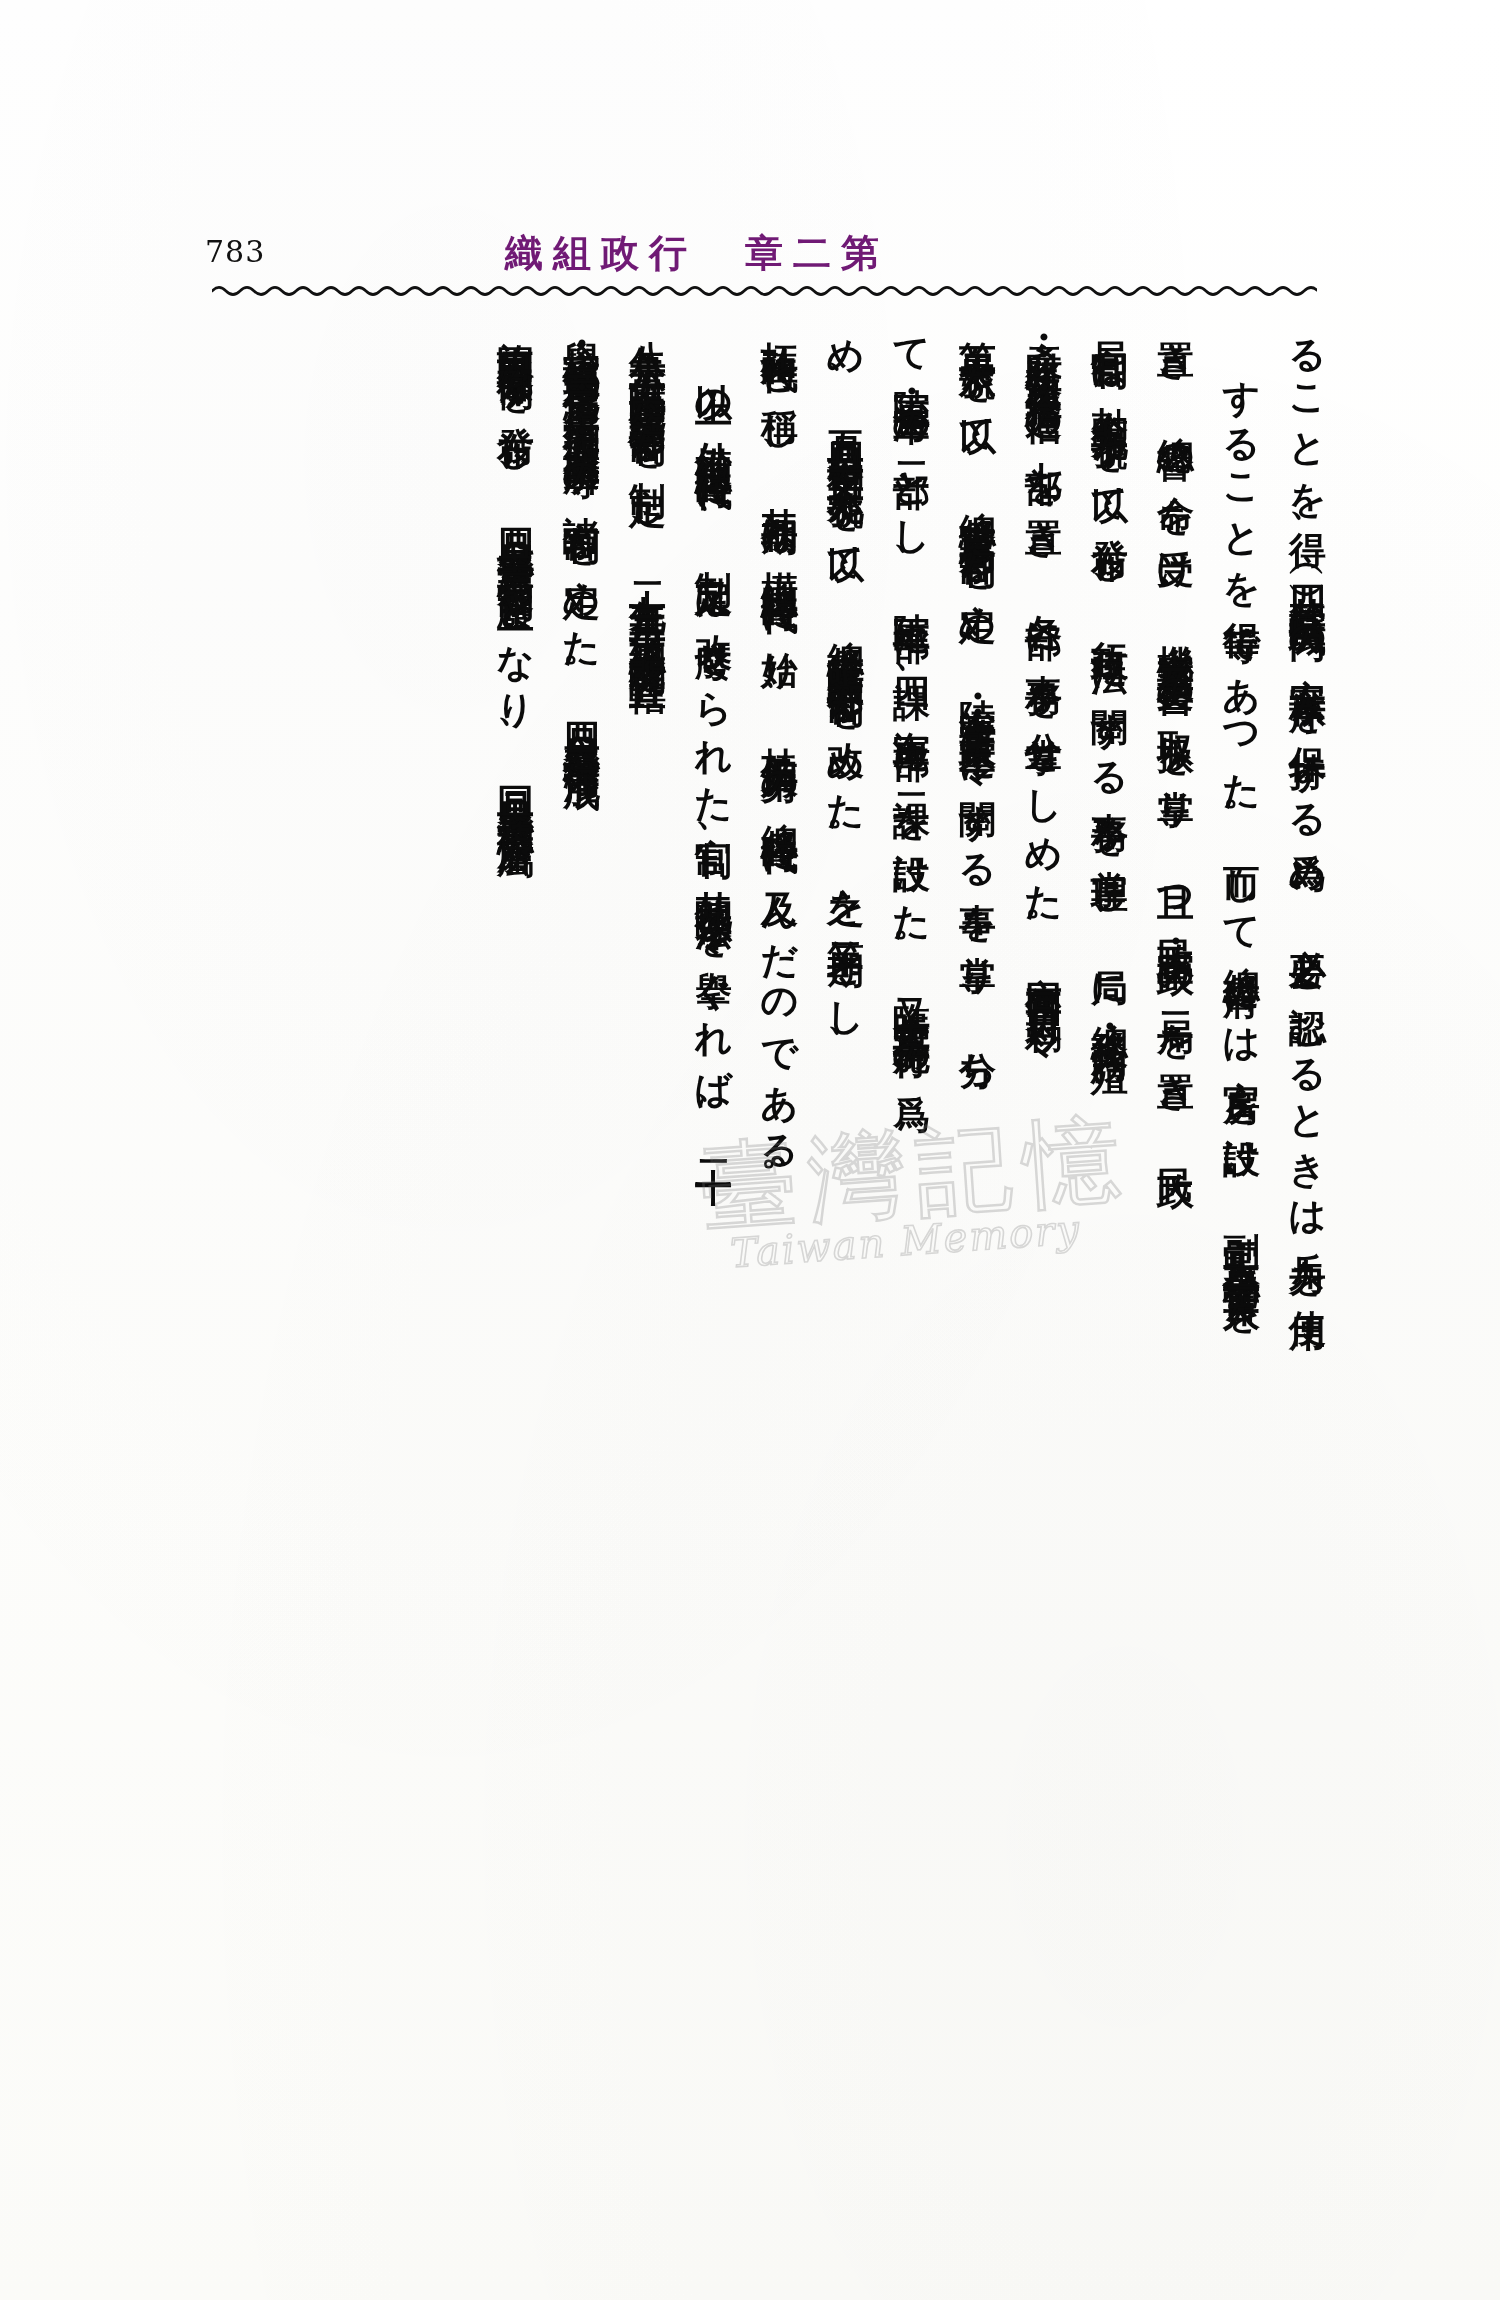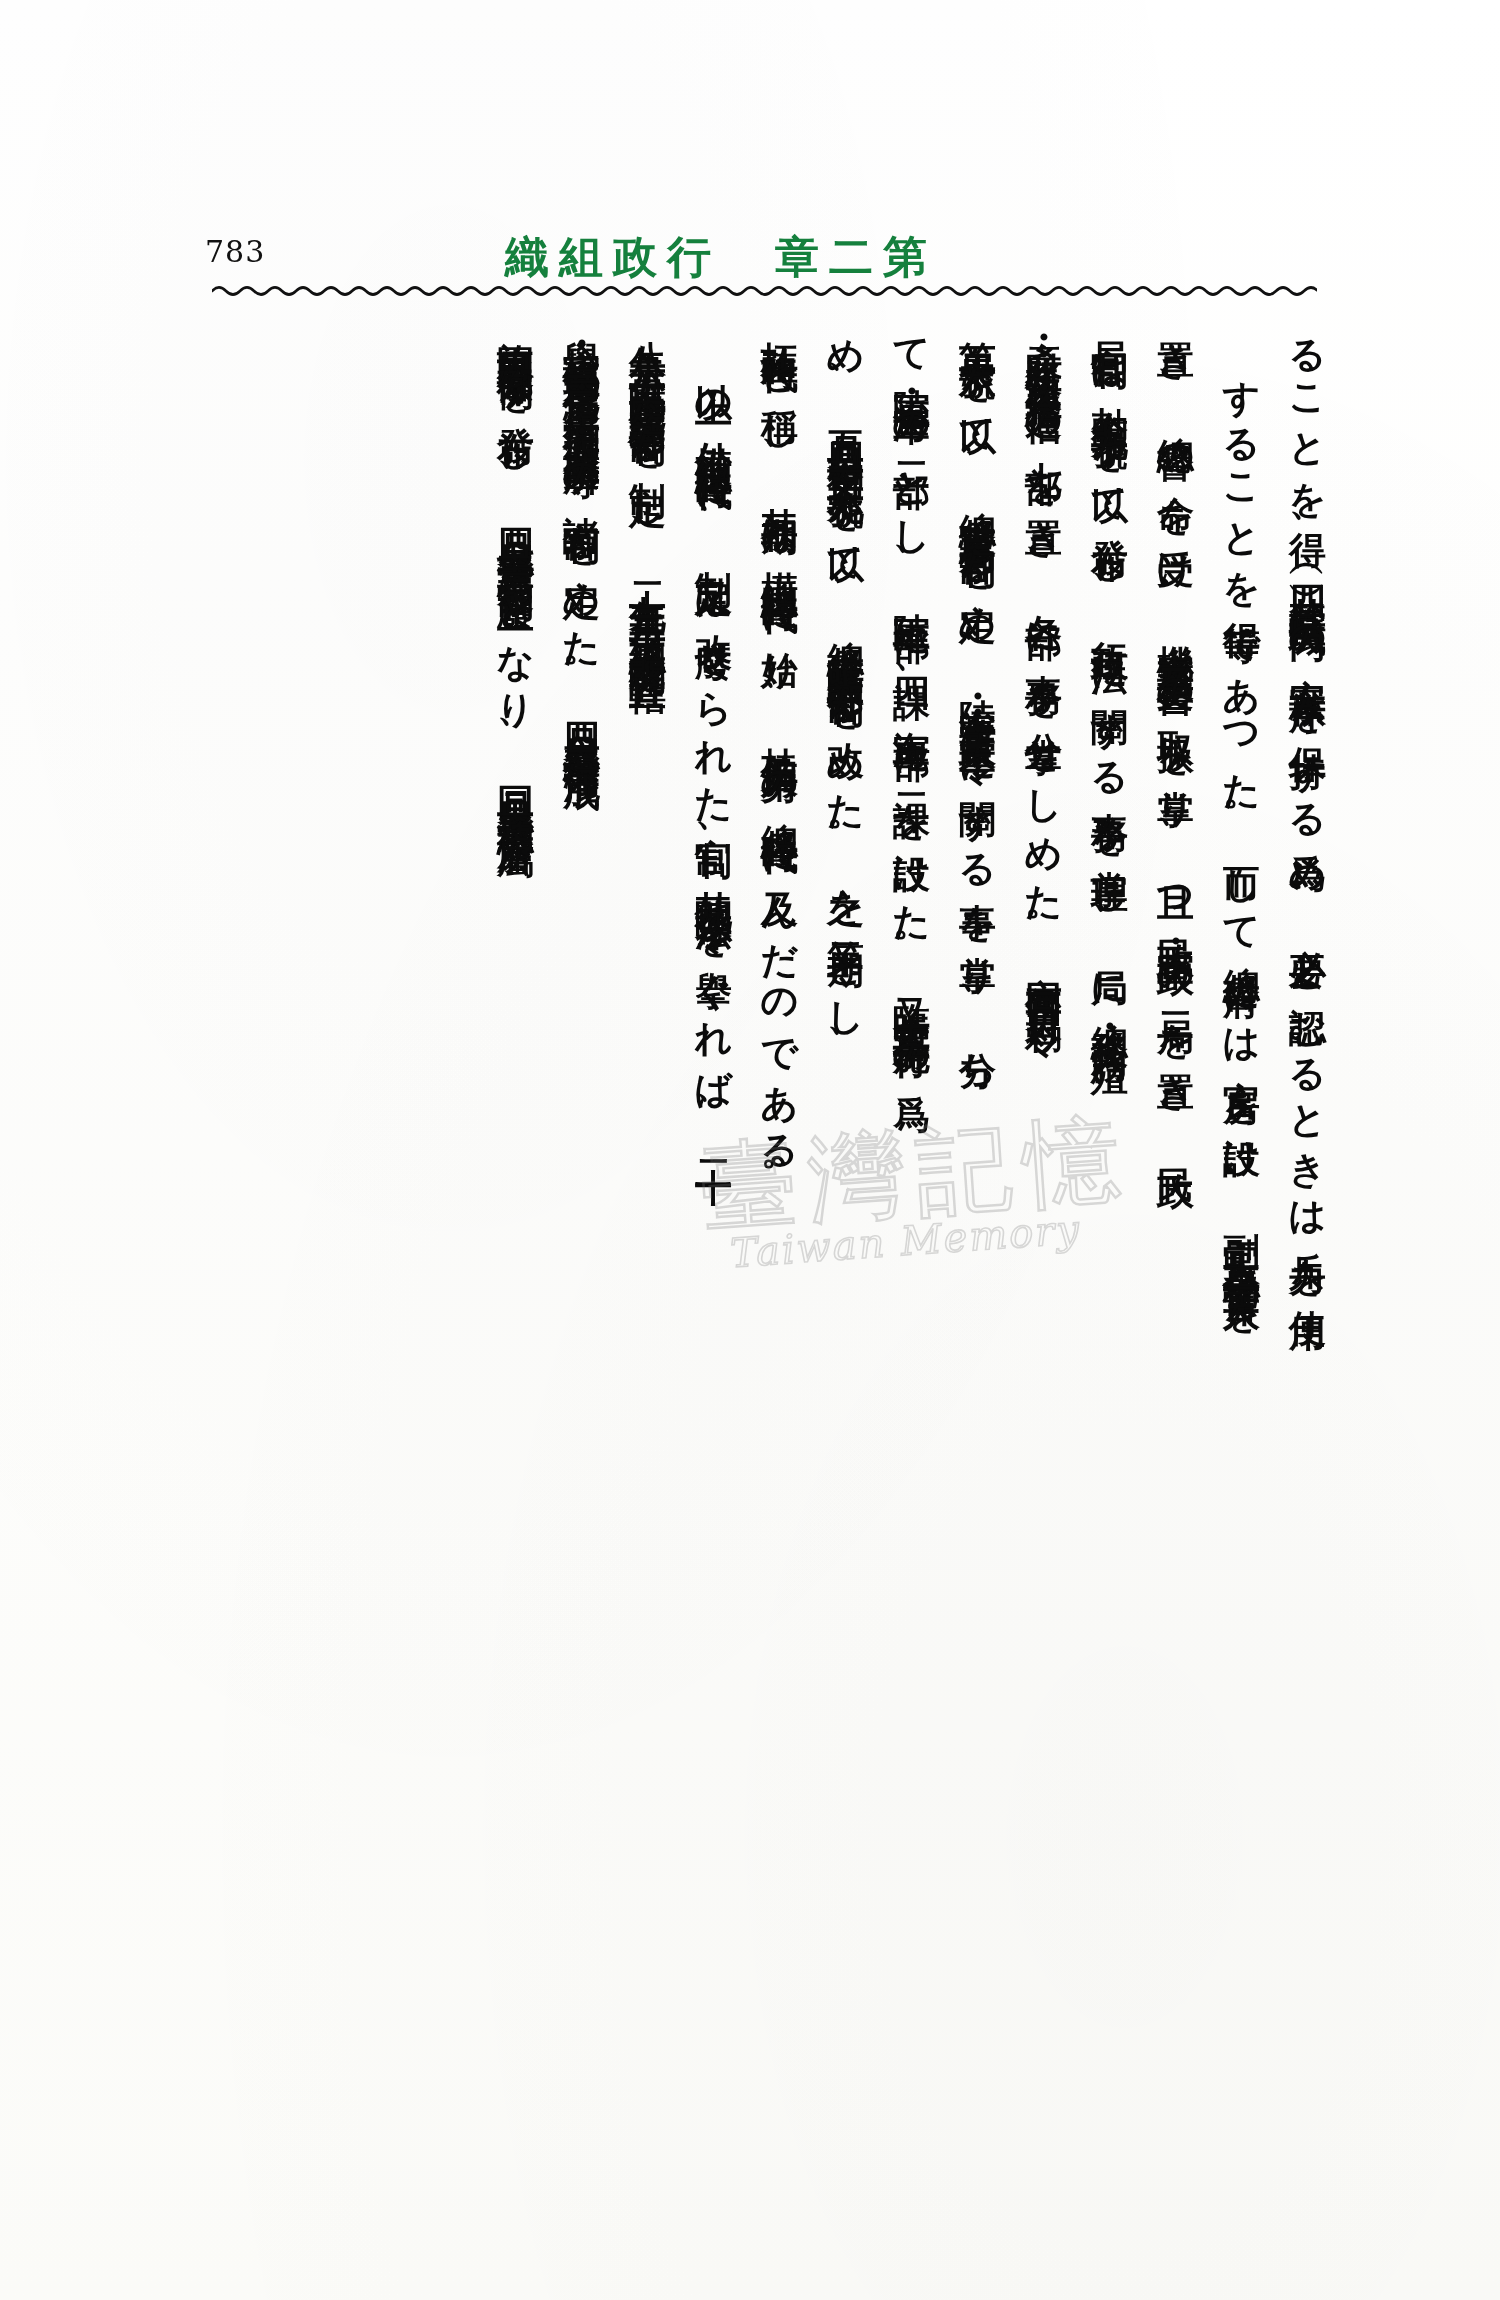--- a/index.html
+++ b/index.html
@@ -40,22 +40,22 @@
     top: 6px;
     font-size: 30px;
     letter-spacing: 1px;
     color: #111;
     font-family: "DejaVu Serif", "Liberation Serif", serif;
   }
   .running-head {
     position: absolute;
     left: 300px;
     top: 0px;
-    font-size: 44px;
-    color: #15803d;
+    font-size: 38px;
+    color: #701a75;
     letter-spacing: 10px;
     direction: rtl;
     unicode-bidi: bidi-override;
     font-weight: 700;
     font-family: "DejaVu Serif", "Liberation Serif", serif;
     white-space: nowrap;
     text-align: center;
   }
 
   

